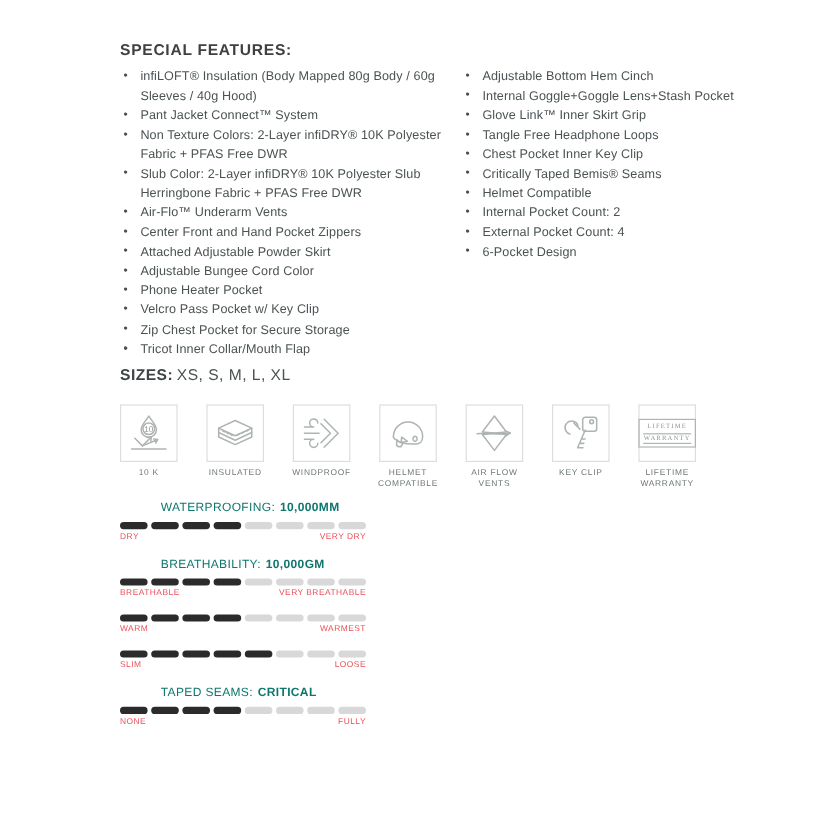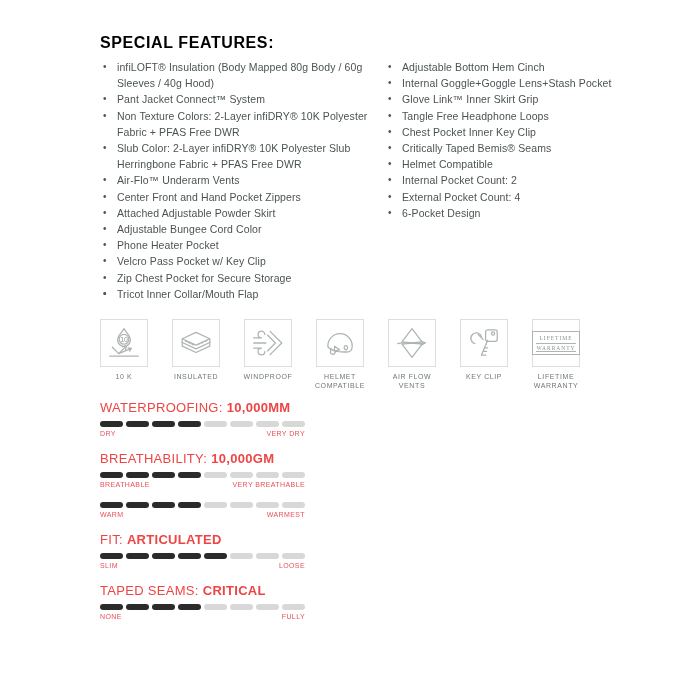--- a/index.html
+++ b/index.html
@@ -3,22 +3,22 @@
 <meta charset="utf-8">
 <style>
   html,body{margin:0;padding:0;background:#ffffff;}
   body{width:700px;height:700px;overflow:hidden;
        font-family:"Liberation Sans","DejaVu Sans",sans-serif;
        -webkit-font-smoothing:antialiased;}
   .page{padding:34px 0 0 100px;width:540px;}
 
   
   h2.section-heading{
-    margin:0 0 7px 0;font-size:16px;font-weight:bold;
-    letter-spacing:.6px;color:#000000;
+    margin:0 0 7px 0;font-size:13px;font-weight:bold;
+    letter-spacing:.6px;color:#404040;
   }
 
   
   .cols{display:flex;}
   ul.feature-list{list-style:none;margin:0;padding:0;
     font-size:10.5px;line-height:16.2px;color:#4b5254;letter-spacing:.1px;}
   ul.feature-list.left{width:278px;margin-right:7px;}
   ul.feature-list.right{width:248px;}
   ul.feature-list li{position:relative;padding-left:17px;}
   ul.feature-list .bullet{position:absolute;left:3px;top:0;font-size:10px;color:#4b5254;}
@@ -40,21 +40,21 @@
   .warranty-mark{border:1px solid #aeb4b4;padding:3px 3px 2px;
                  font-family:"Liberation Serif","DejaVu Serif",serif;
                  font-size:5.5px;line-height:6.5px;color:#8d9293;
                  text-align:center;letter-spacing:1px;}
   .warranty-mark .wm1{border-bottom:.5px solid #aeb4b4;padding-bottom:1px;margin-bottom:1px;}
   .warranty-mark .wm2{border-bottom:.5px solid #aeb4b4;}
 
   
   .ratings{margin-top:10px;width:205px;}
   .rating-block{margin-bottom:14px;}
-  .rating-title{font-size:13px;color:#ef4444;letter-spacing:.3px;white-space:nowrap;}
+  .rating-title{font-size:10px;color:#0f766e;letter-spacing:.3px;white-space:nowrap;margin-left:34px;}
   .rating-title .rt-value{font-weight:bold;margin-left:4px;}
   .bar{display:flex;gap:3px;margin-top:6px;}
   .bar .seg{flex:1;height:6px;border-radius:3px;background:#d8d8d8;}
   .bar .seg.filled{background:#2b2b2b;}
   .minmax{display:flex;justify-content:space-between;margin-top:3px;
           font-size:7px;letter-spacing:.4px;color:#e9505a;text-transform:uppercase;}
 </style>
 </head>
 <body>
 
@@ -108,20 +108,23 @@
         <li><span class="bullet">•</span><span>Helmet Compatible</span></li>
 
         <li><span class="bullet">•</span><span>Internal Pocket Count: 2</span></li>
 
         <li><span class="bullet">•</span><span>External Pocket Count: 4</span></li>
 
         <li><span class="bullet">•</span><span>6-Pocket Design</span></li>
       </ul>
   </div>
 
+  <div class="sizes-line">
+    <span class="sizes-label">SIZES:</span><span class="sizes-value">XS, S, M, L, XL</span>
+  </div>
 
   <div class="icons-row">
 
     <div class="icon-cell">
       <div class="icon-box">
         <svg width="36" height="36" viewBox="0 0 34 34">
           <path d="M17 3.5 C14.2 8 11 10.6 11 14.2 a6 6 0 0 0 12 0 C23 10.6 19.8 8 17 3.5 Z"></path>
           <circle cx="17" cy="13.5" r="4.6"></circle>
           <text x="17" y="16" font-size="6.5" text-anchor="middle" fill="#8d9293" stroke="none" font-family="Liberation Sans, sans-serif">10</text>
           <path d="M6 21 L12 27 L19 20"></path>
@@ -260,23 +263,20 @@
           <span class="seg"></span>
           <span class="seg"></span>
         </div>
         <div class="minmax">
           <span>WARM</span>
           <span>WARMEST</span>
         </div>
       </div>
 
       <div class="rating-block">
-        <div class="rating-title">
-          <span class="rt-label">FIT:</span><span class="rt-value">ARTICULATED</span>
-        </div>
         <div class="bar">
           <span class="seg filled"></span>
           <span class="seg filled"></span>
           <span class="seg filled"></span>
           <span class="seg filled"></span>
           <span class="seg filled"></span>
           <span class="seg"></span>
           <span class="seg"></span>
           <span class="seg"></span>
         </div>

